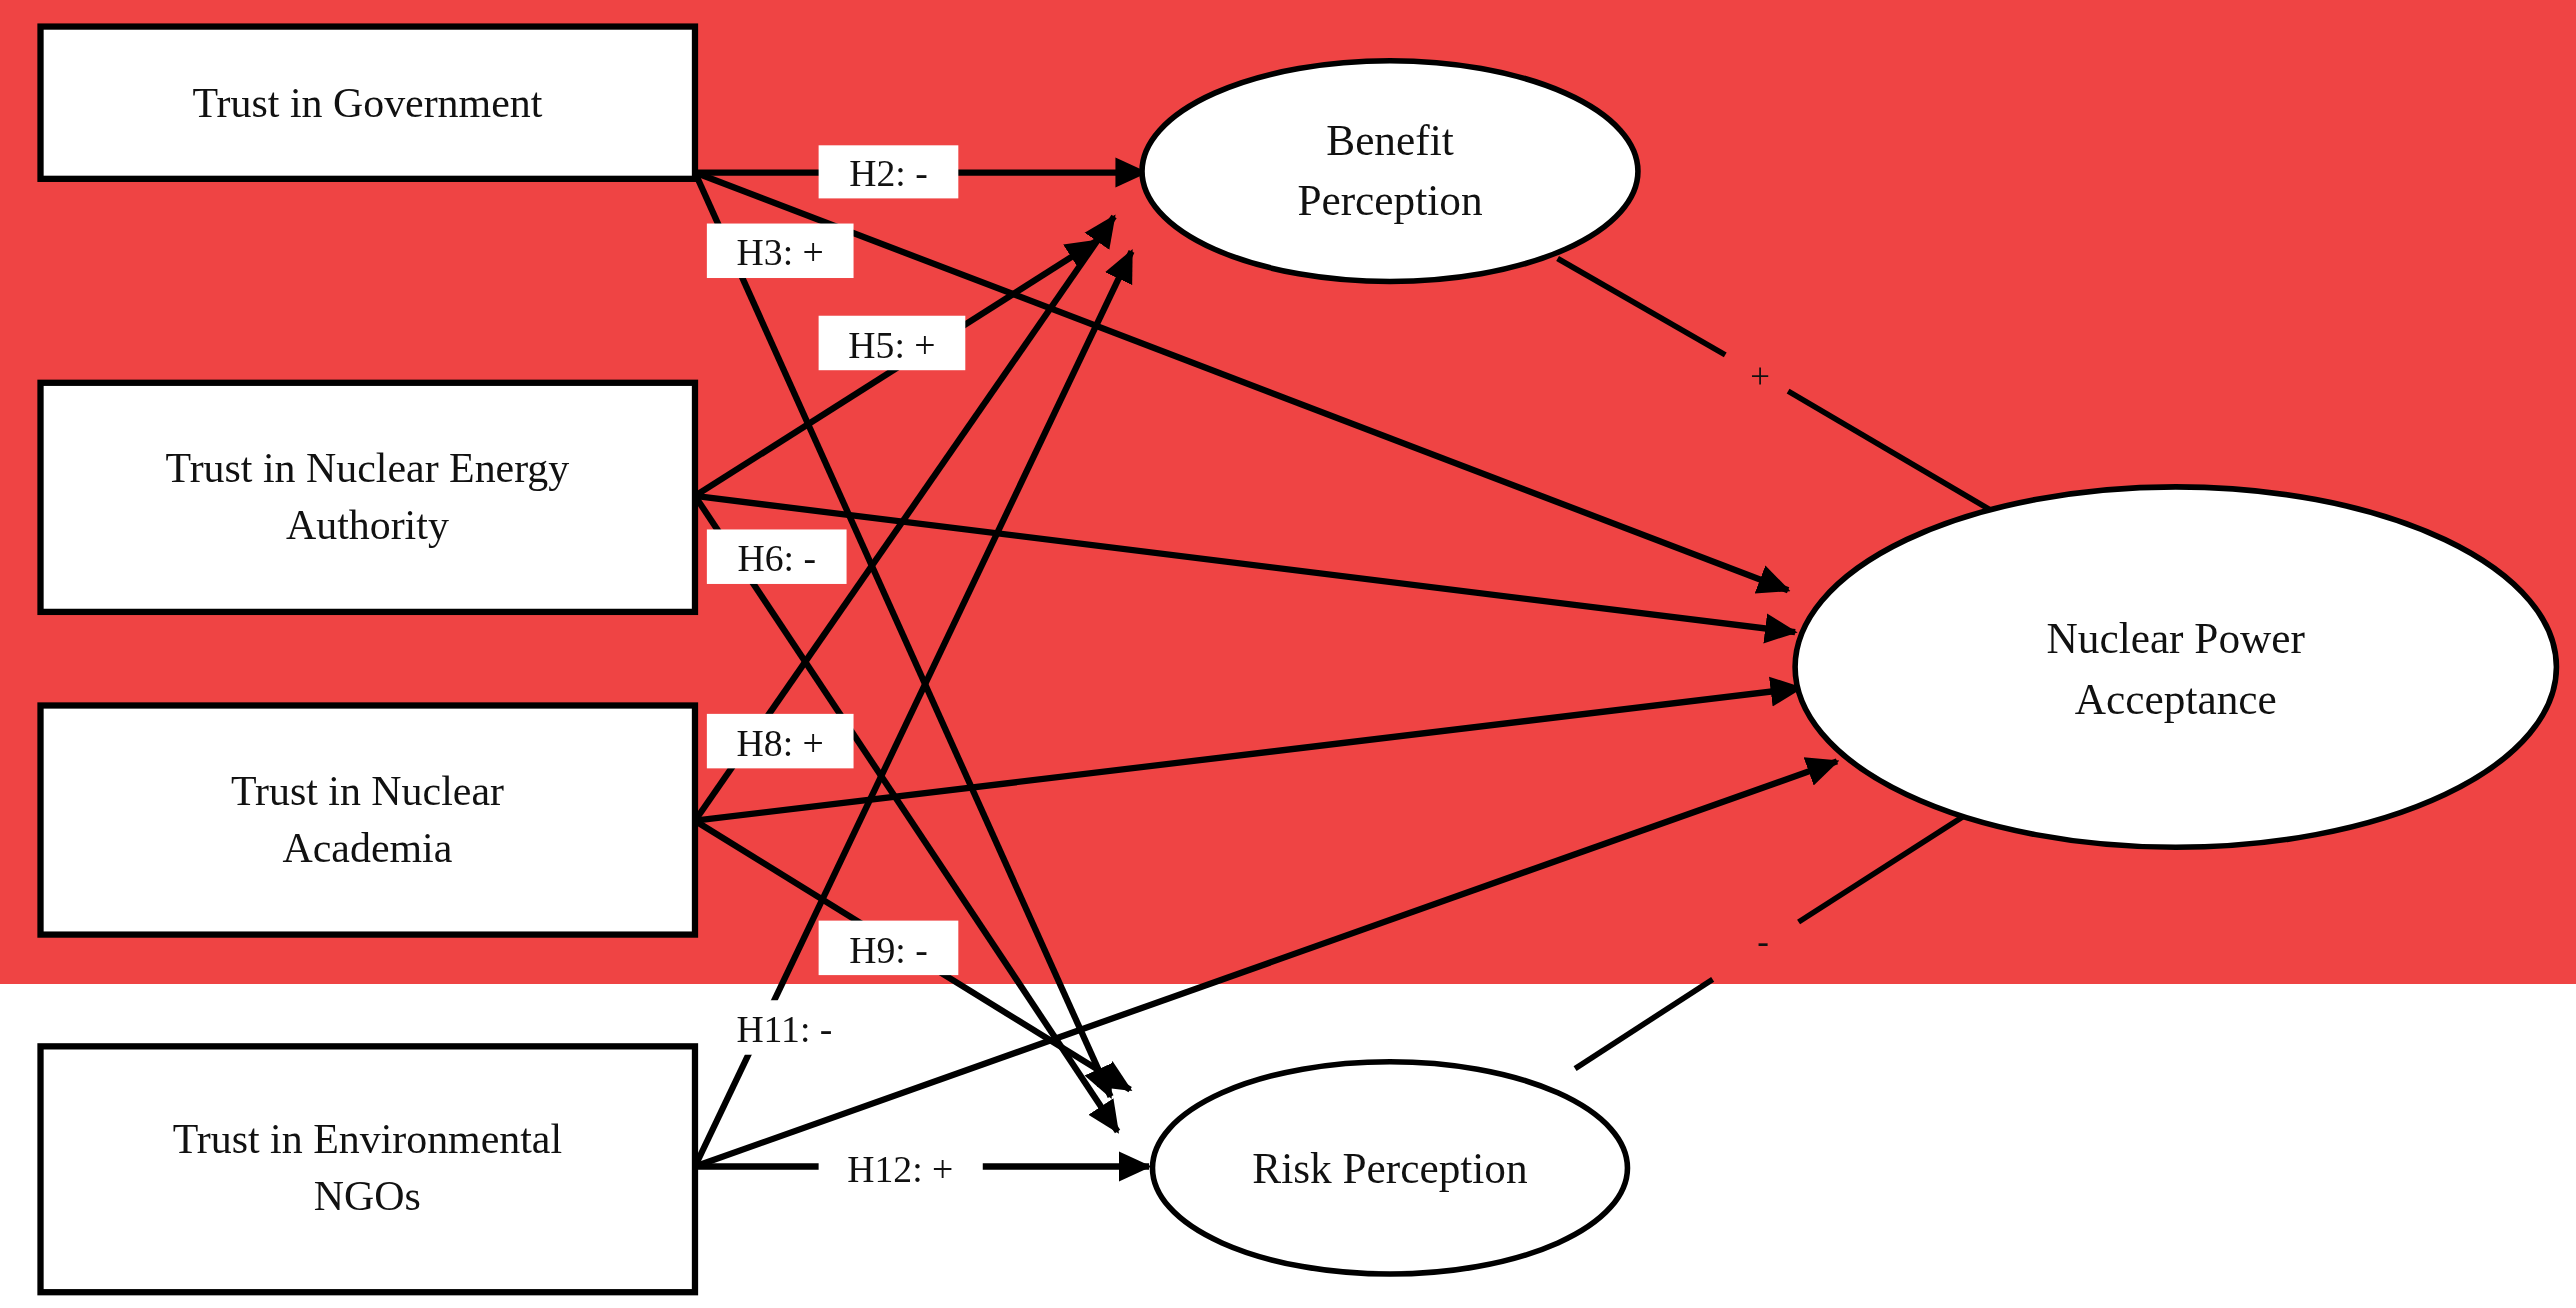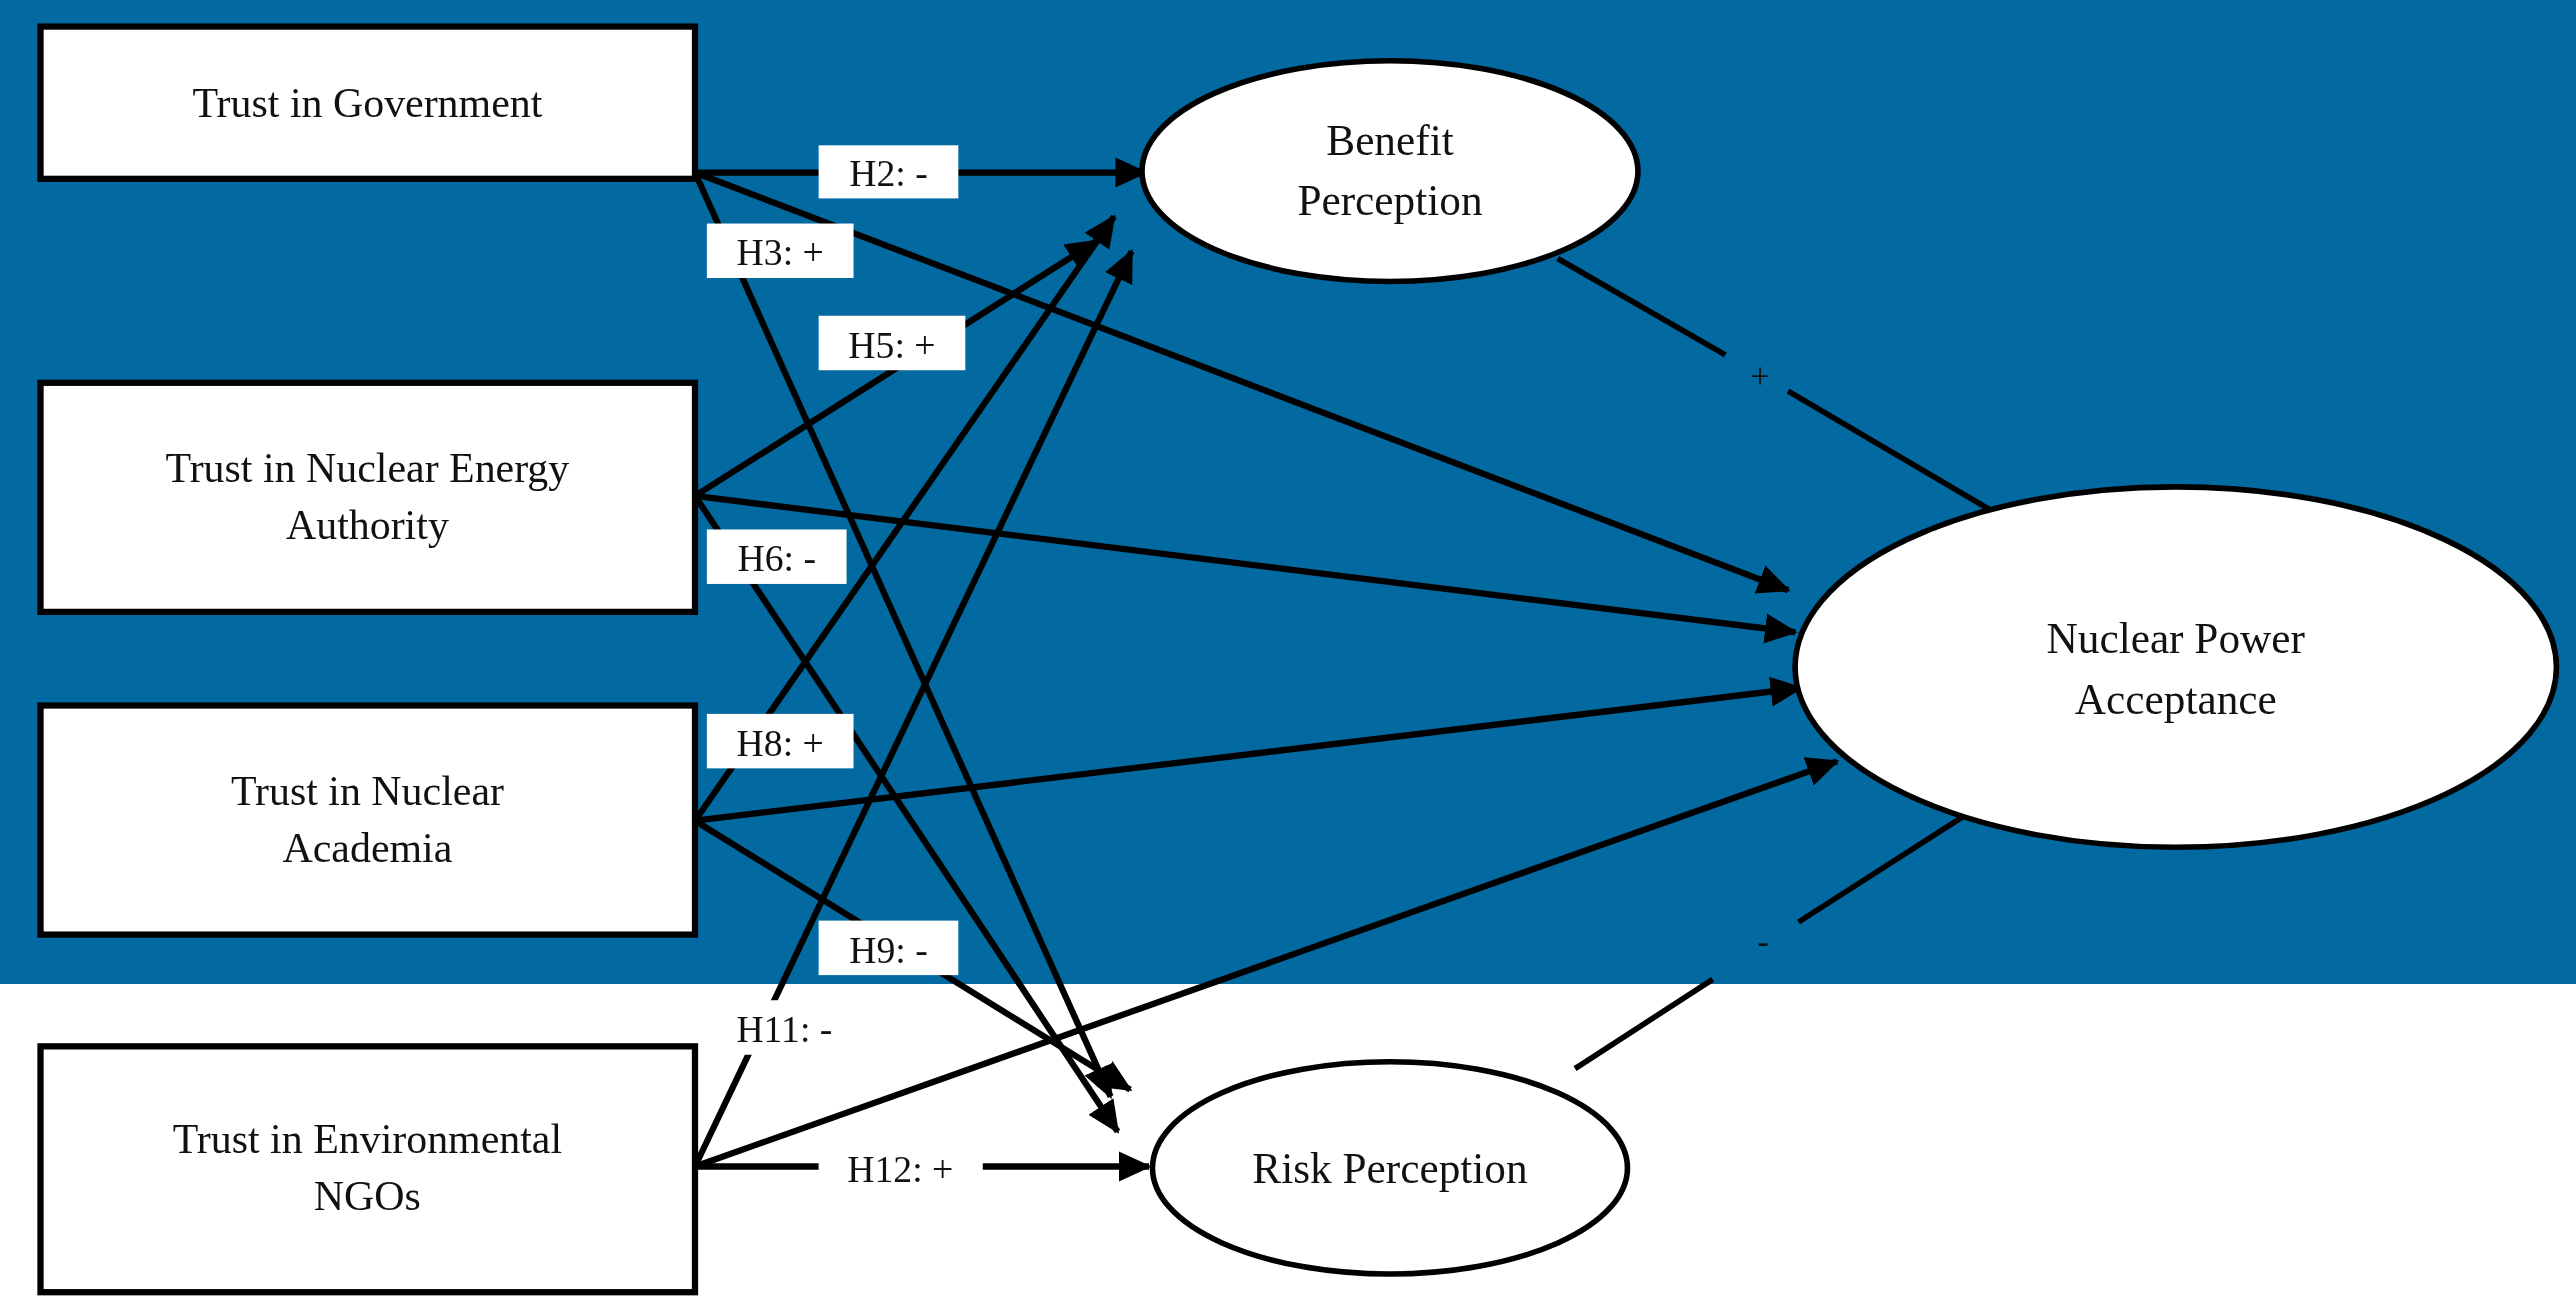--- a/index.html
+++ b/index.html
@@ -1,18 +1,18 @@
 <!DOCTYPE html>
 <html style="font-size:11.2px"><head>
 <meta charset="utf-8">
 <title>Research Model Diagram</title>
 <style>
   html,body{margin:0;padding:0;background:#ffffff;}
   body{width:2576px;height:1309px;overflow:hidden;font-family:"Liberation Serif",serif;}
-  #stage{position:relative;width:2576px;height:984px;background:#0369a1;}
+  #stage{position:relative;width:2576px;height:984px;background:#ef4444;}
   #svgroot{position:absolute;left:0;top:0;width:2576px;height:1309px;}
   .box-label{font-family:"Liberation Serif",serif;font-size:60px;fill:#111;}
   .node-label{font-family:"Liberation Serif",serif;font-size:62px;fill:#111;}
   .edge-label{font-family:"Liberation Serif",serif;font-size:54px;fill:#111;}
   .sign-label{font-family:"Liberation Serif",serif;font-size:50px;fill:#111;}
   .shape-box{fill:#ffffff;stroke:#000000;stroke-width:9;}
   .shape-ellipse{fill:#ffffff;stroke:#000000;stroke-width:8;}
   .edge{stroke:#000000;stroke-width:9;fill:none;}
   .edge-thin{stroke:#000000;stroke-width:8;fill:none;}
 </style>

